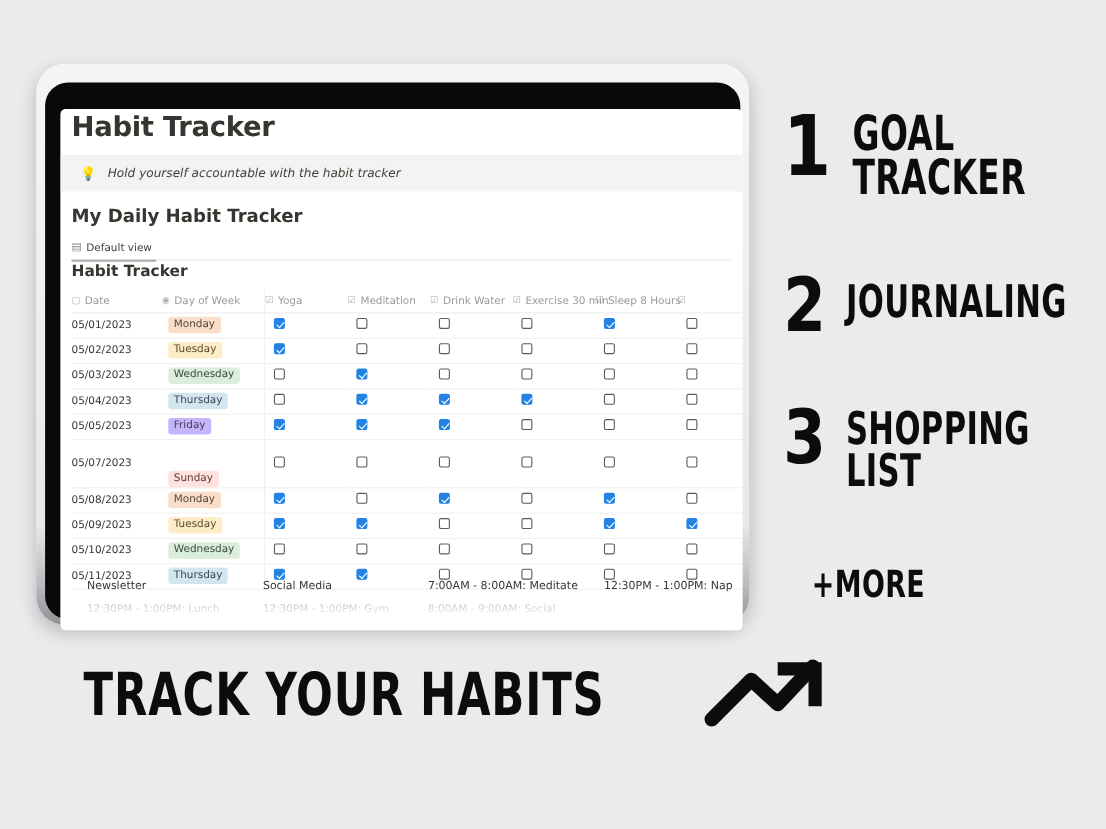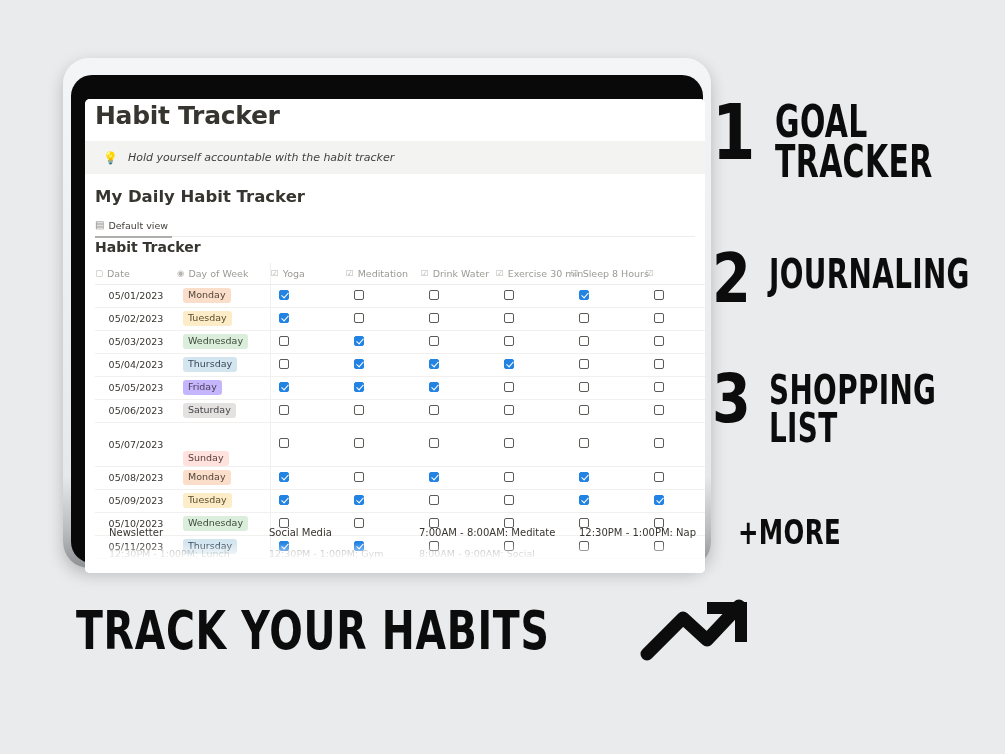--- a/index.html
+++ b/index.html
@@ -5,21 +5,21 @@
   html,body{margin:0;padding:0;}
   body{
     width:1005px;height:754px;overflow:hidden;
     background:#e9ebec;
     font-family:"Liberation Sans", sans-serif;
     position:relative;
   }
 
   
   #tablet-mockup{
-    position:absolute;left:63px;top:47px;width:648px;height:528px;
+    position:absolute;left:33px;top:47px;width:648px;height:528px;
   }
   
   #stylus{
     position:absolute;left:139px;top:45px;width:372px;height:13px;
     border-radius:7px;
     background:linear-gradient(to bottom,#ffffff 0%,#fbfbfb 30%,#ededed 62%,#c9c9c9 88%,#b4b4b4 100%);
     box-shadow:0 2px 3px rgba(0,0,0,.18);
   }
   #stylus-tip{
     position:absolute;left:508px;top:47px;width:20px;height:9px;
@@ -101,21 +101,21 @@
   }
   #habit-table th .hdr{display:inline-flex;align-items:center;gap:4px;}
   #habit-table th .hdr-ico{font-size:8.5px;color:#b4b2ad;line-height:1;}
   #habit-table td{
     height:22px;padding:0;
     border-bottom:1px solid #f1f0ee;
     font-size:9.5px;color:#37352f;
     font-family:"DejaVu Sans", sans-serif;
     vertical-align:middle;
   }
-  .col-date{width:82px;text-align:center;}
+  .col-date{width:82px;}
   .col-dow{width:93px;border-right:1px solid #f1f0ee;}
   .col-hb{width:75px;}
   td.col-date{padding-left:8px;color:#37352f;}
   .pill{
     display:inline-block;padding:1px 5px 2px 5px;border-radius:3px;
     font-size:9.5px;line-height:12px;
   }
   .cb{
     display:inline-block;width:10px;height:10px;margin-left:8px;
     border:1.4px solid #5a5a57;border-radius:2px;box-sizing:border-box;
@@ -316,30 +316,20 @@
                   <td class="col-hb"><span class="cb on"></span></td>
                   <td class="col-hb"><span class="cb"></span></td>
                   <td class="col-hb"><span class="cb"></span></td>
                 </tr>
                 <tr>
                   <td class="col-date">05/05/2023</td>
                   <td class="col-dow"><span class="pill" style="background: #c4b5fd; color: rgb(74, 61, 86); margin-left: 6px;">Friday</span></td>
                   <td class="col-hb"><span class="cb on"></span></td>
                   <td class="col-hb"><span class="cb on"></span></td>
                   <td class="col-hb"><span class="cb on"></span></td>
-                  <td class="col-hb"><span class="cb"></span></td>
-                  <td class="col-hb"><span class="cb"></span></td>
-                  <td class="col-hb"><span class="cb"></span></td>
-                </tr>
-                <tr>
-                  <td class="col-date">05/06/2023</td>
-                  <td class="col-dow"><span class="pill" style="background: rgb(227, 226, 224); color: rgb(71, 70, 74); margin-left: 6px;">Saturday</span></td>
-                  <td class="col-hb"><span class="cb"></span></td>
-                  <td class="col-hb"><span class="cb"></span></td>
-                  <td class="col-hb"><span class="cb"></span></td>
                   <td class="col-hb"><span class="cb"></span></td>
                   <td class="col-hb"><span class="cb"></span></td>
                   <td class="col-hb"><span class="cb"></span></td>
                 </tr>
                 <tr>
                   <td class="col-date">05/07/2023</td>
                   <td class="col-dow"><span class="pill" style="background: rgb(255, 226, 221); color: rgb(91, 59, 58); margin-left: 6px; margin-top: 28px;">Sunday</span></td>
                   <td class="col-hb"><span class="cb"></span></td>
                   <td class="col-hb"><span class="cb"></span></td>
                   <td class="col-hb"><span class="cb"></span></td>

